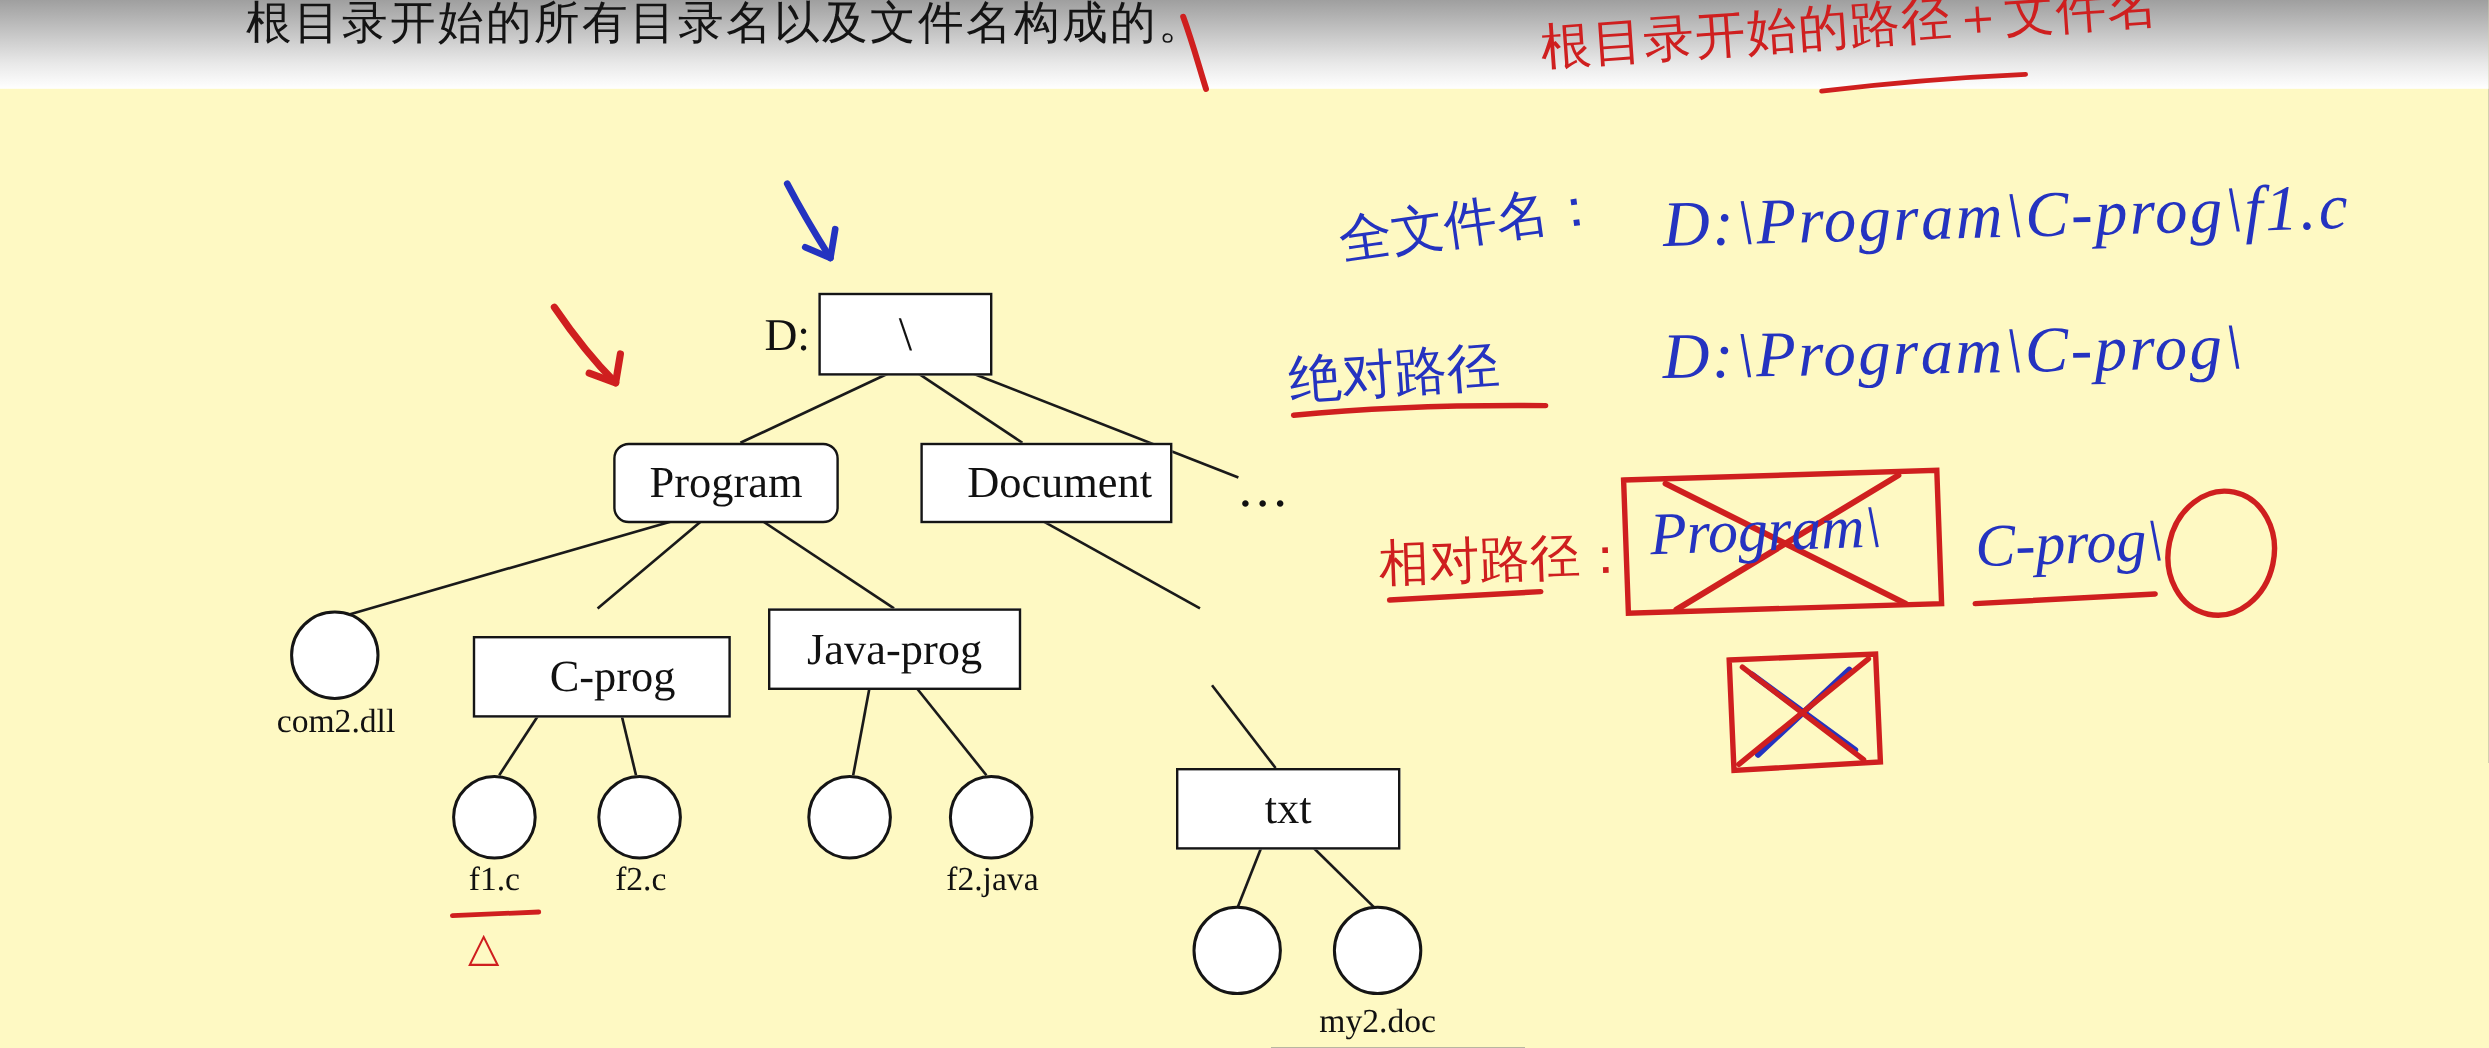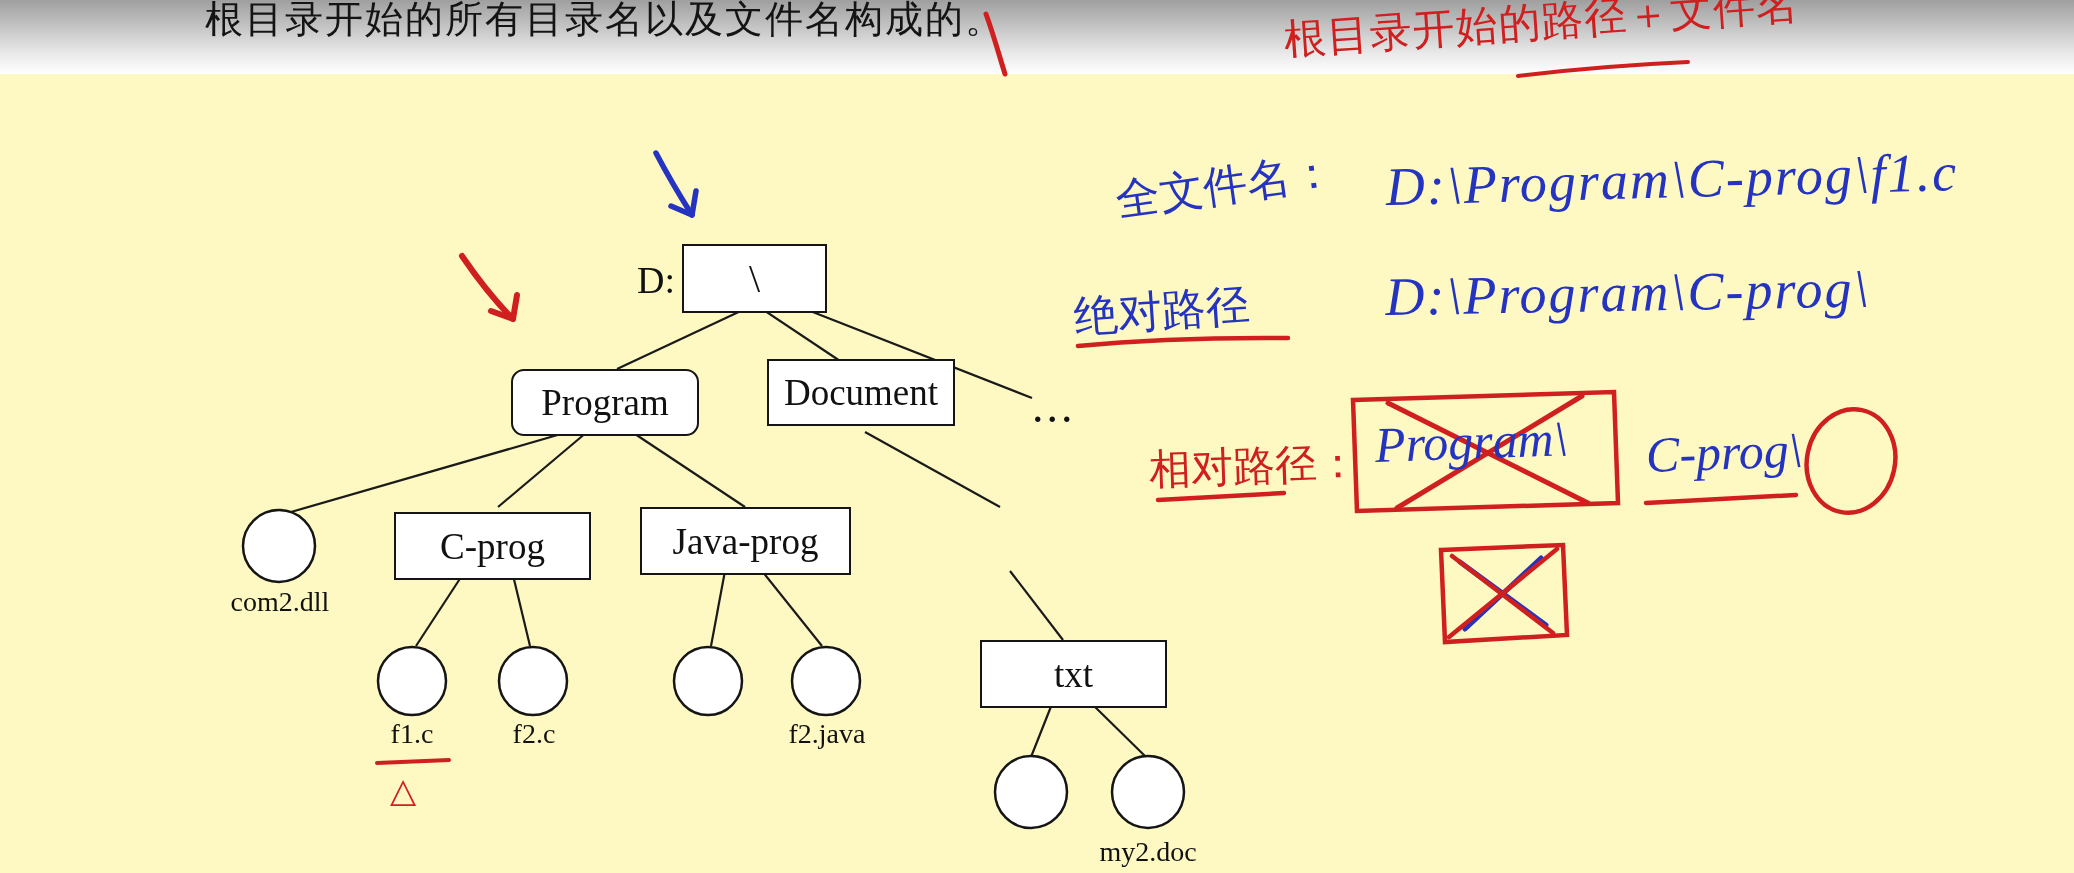--- a/index.html
+++ b/index.html
@@ -85,26 +85,26 @@
   </svg>
 
   <div class="tbox" style="left:682px;top:244px;width:141px;height:65px;font-size:40px;">
     <span>\</span>
   </div>
   <div class="leaf" style="left:615px;top:258px;width:60px;font-size:38px;text-align:right;">D:</div>
 
   <div class="tbox" style="left:511px;top:369px;width:184px;height:63px;border-radius:13px;">
     <span>Program</span>
   </div>
-  <div class="tbox" style="left:767px;top:359px;width:184px;height:63px;">
+  <div class="tbox" style="left:767px;top:369px;width:184px;height:63px;padding-left:22px;">
     <span>Document</span>
   </div>
   <div class="ellipsis" style="left:1032px;top:380px;">...</div>
 
-  <div class="tbox" style="left:394px;top:512px;width:193px;height:64px;">
+  <div class="tbox" style="left:394px;top:530px;width:193px;height:64px;padding-left:18px;">
     <span>C-prog</span>
   </div>
   <div class="tbox" style="left:640px;top:507px;width:207px;height:64px;">
     <span>Java-prog</span>
   </div>
   <div class="tbox" style="left:980px;top:640px;width:183px;height:64px;">
     <span>txt</span>
   </div>
 
   <div class="leaf" style="left:190px;top:586px;width:180px;">com2.dll</div>

